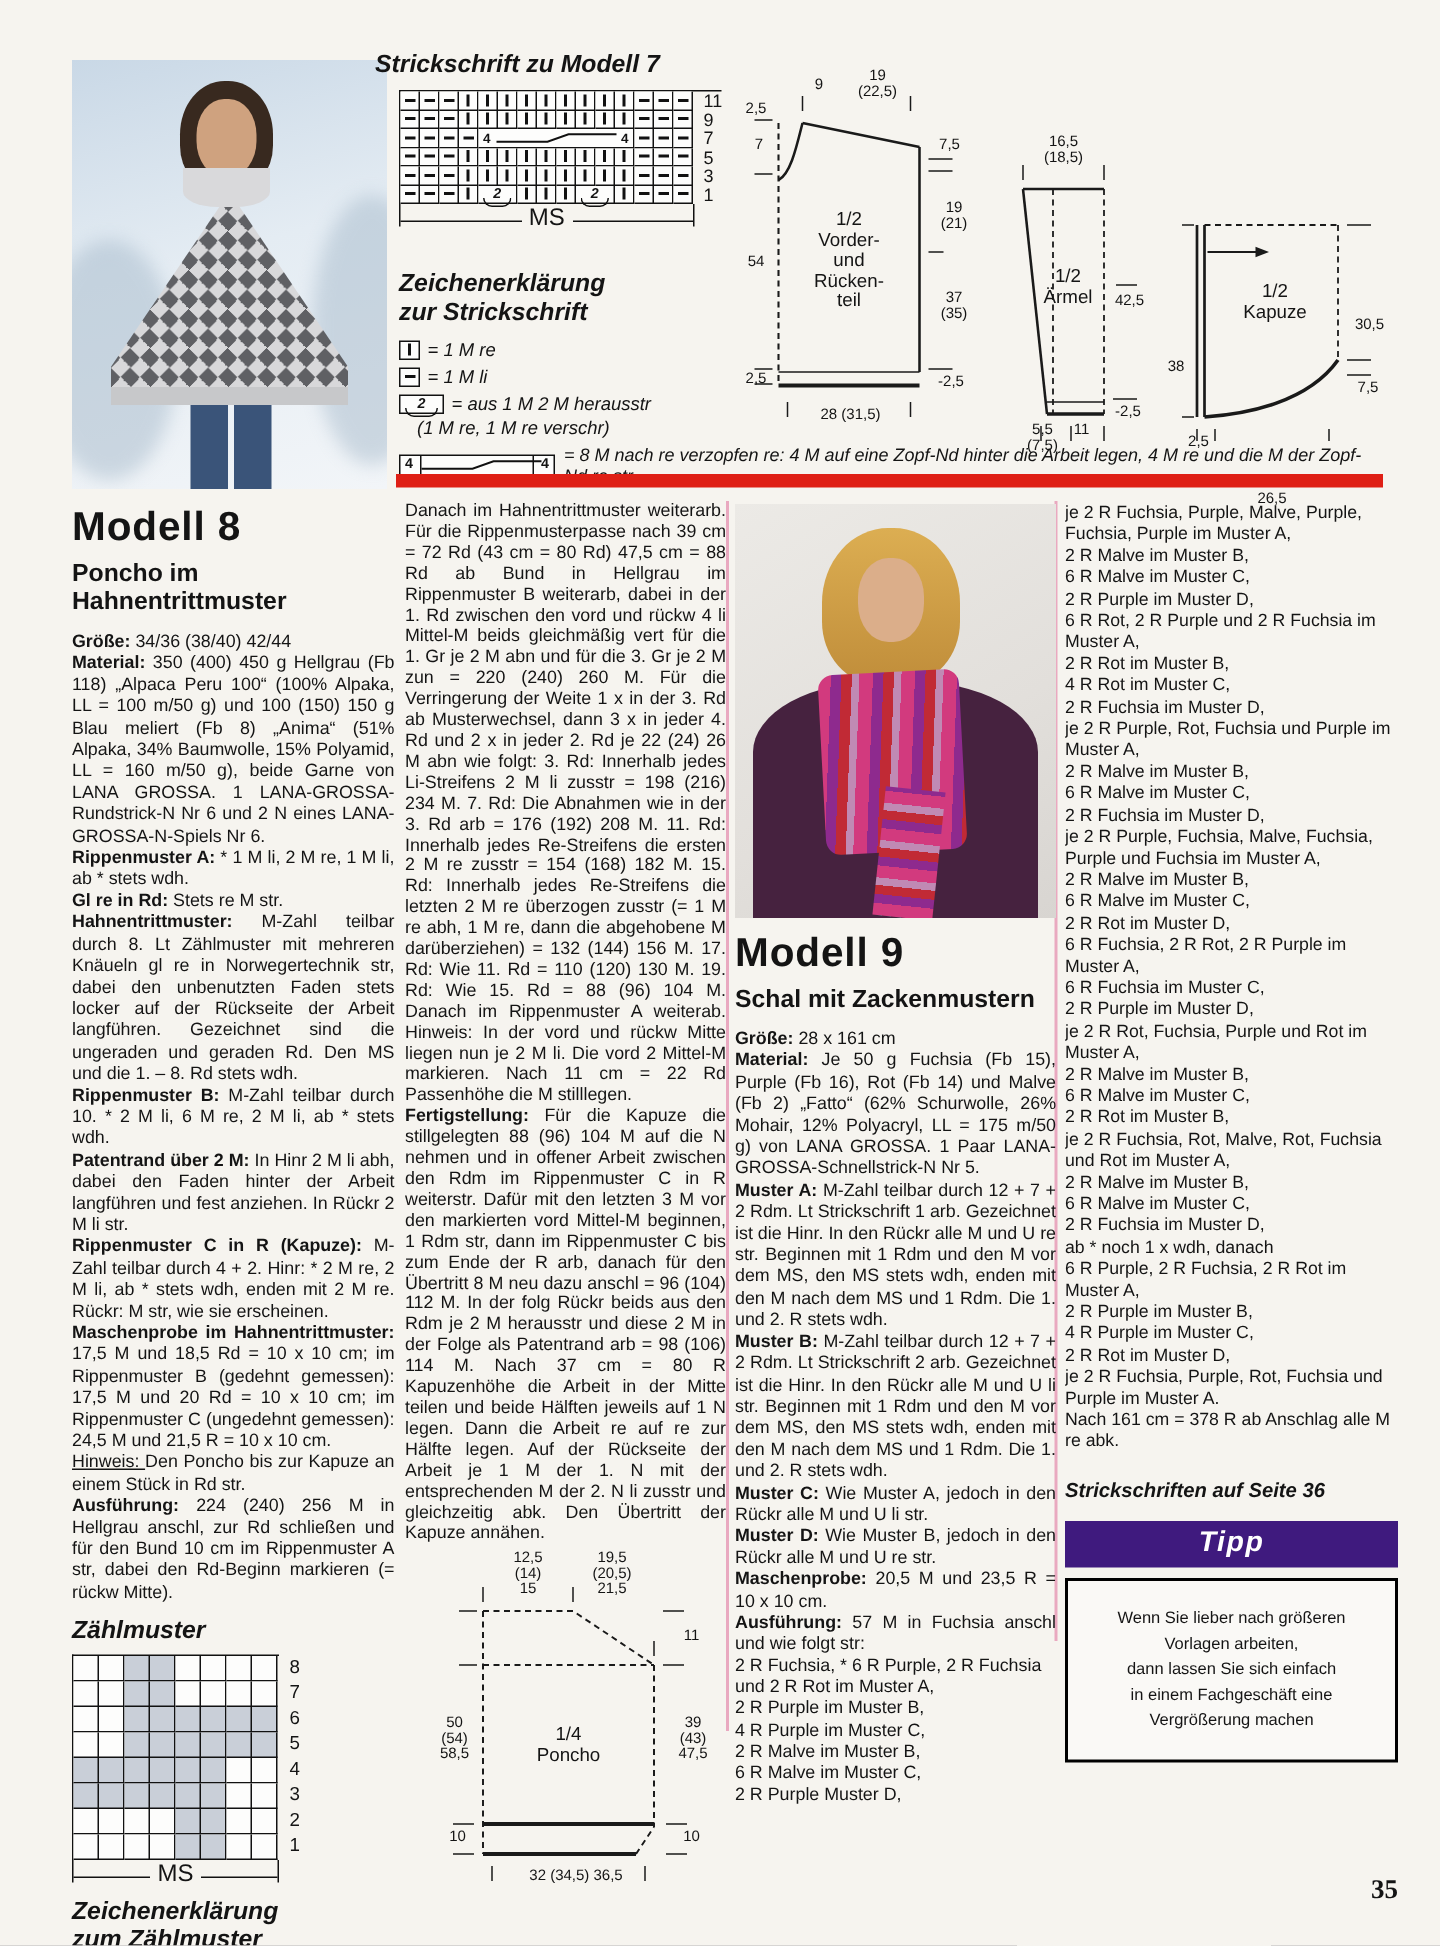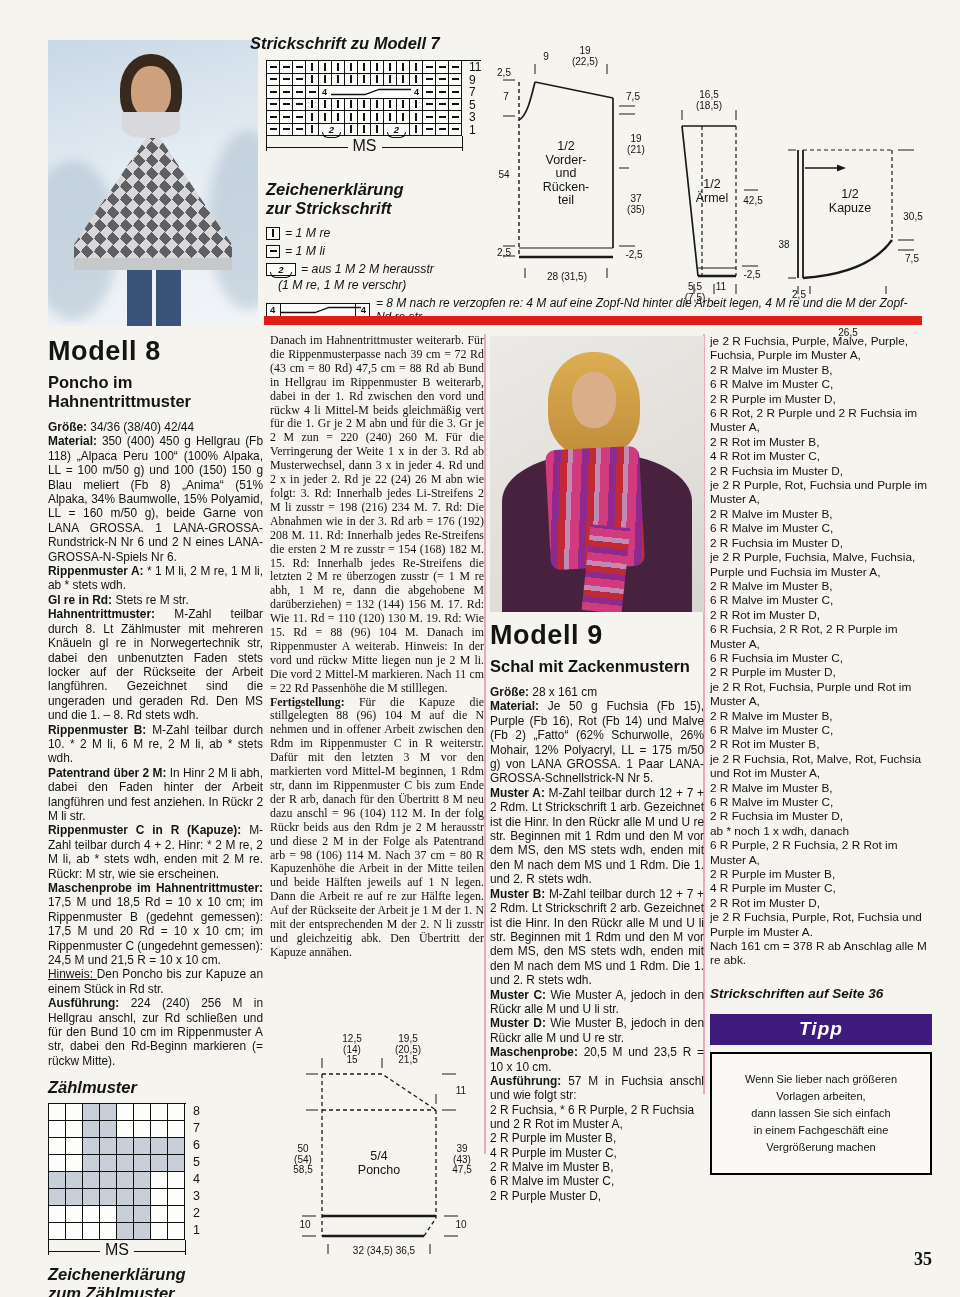--- a/index.html
+++ b/index.html
@@ -10,21 +10,21 @@
   .lead.u{font-weight:normal;text-decoration:underline;}
   .seq{font-size:11.9px;line-height:14.3px;text-align:left;}
   .h-model{font-size:27px;font-weight:900;letter-spacing:.6px;margin:0 0 6px;}
   .h-sub{font-size:16.5px;font-weight:bold;margin:0 0 9px;}
   .it-head{font-style:italic;font-weight:bold;font-size:16.5px;line-height:19px;margin:0;}
   .pre{white-space:pre-line;}
   
   .col{position:absolute;top:336px;}
   #col1{left:48px;width:215px;}
   #col2{left:270px;top:334px;width:214px;}
-  #col2 .para{line-height:13.9px;font-family:Liberation Serif, serif;}
+  #col2 .para{line-height:13.9px;}
   #col3{left:490px;width:214px;}
   #col4{left:710px;top:334px;width:222px;height:650px;overflow:hidden;}
   #col4 .seq{font-size:11.8px;line-height:14.4px;}
   .rule{position:absolute;width:2px;background:#e9a9c0;top:334px;height:820px;}
   #rule1{left:484px;}
   #rule2{left:703px;height:760px;}
   #redbar{position:absolute;left:264px;top:316px;width:658px;height:9px;background:#df1f15;}
   
   #strick-title{position:absolute;left:250px;top:34px;}
   #strick-chart{position:absolute;left:266px;top:60px;}
@@ -642,21 +642,21 @@
     <div class="m" style="left:168px;top:40px;width:22px;">11</div>
     <div class="m" style="left:162px;top:98px;width:36px;">39
 (43)
 47,5</div>
     <div class="m" style="left:168px;top:174px;width:22px;">10</div>
     <div class="m" style="left:4px;top:98px;width:34px;">50
 (54)
 58,5</div>
     <div class="m" style="left:12px;top:174px;width:22px;">10</div>
     <div class="m" style="left:52px;top:200px;width:100px;">32 (34,5) 36,5</div>
-    <div class="m big" style="left:62px;top:104px;width:70px;">5/4
+    <div class="m big" style="left:62px;top:104px;width:70px;">1/4
 Poncho</div>
   </div>
 
   <div class="col" id="col3">
     <div style="position:relative;width:214px;height:276px;">
       <div id="photo2">
         <div class="p2-hair"></div>
         <div class="p2-face"></div>
         <div class="p2-coat"></div>
         <div class="p2-scarf"></div>

